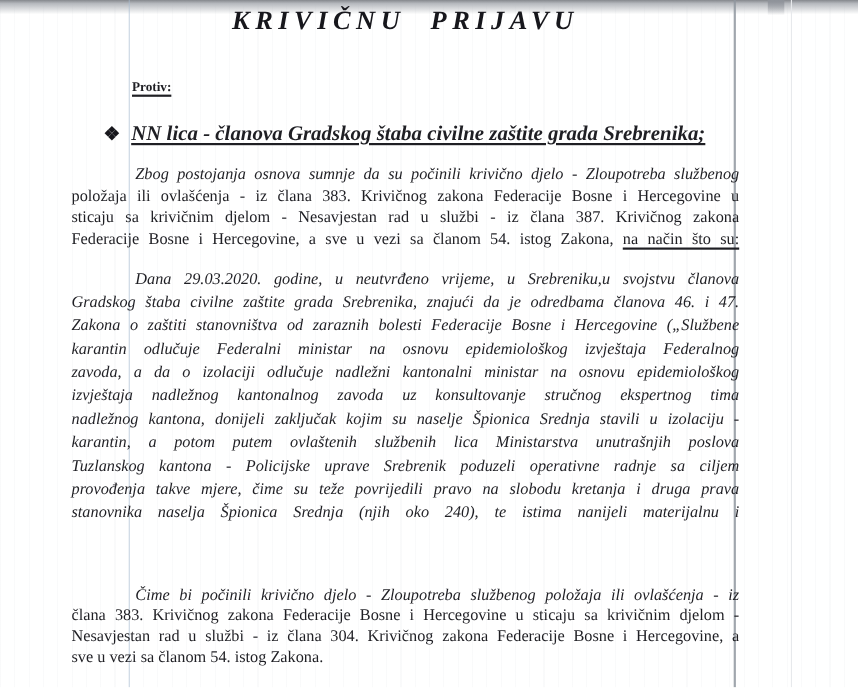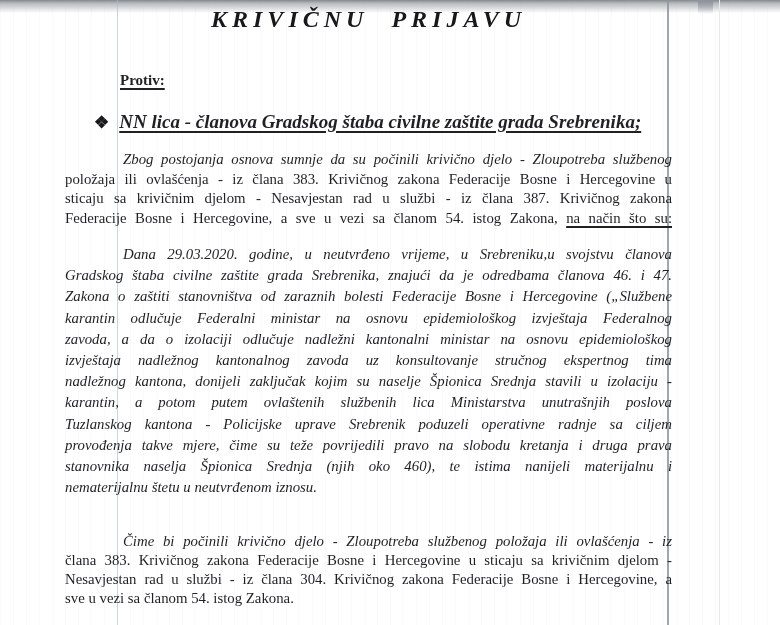--- a/index.html
+++ b/index.html
@@ -45,21 +45,21 @@
   .doc-title {
     position: absolute; left: 65px; width: 607px; top: 6px;
     text-align: center;
     font-size: 24px; font-weight: bold; font-style: italic;
     letter-spacing: 5px; word-spacing: 12px;
     color: #17171c;
     white-space: nowrap;
   }
   .protiv {
     position: absolute; left: 120px; top: 72px;
-    font-size: 15px; font-weight: bold;
+    font-size: 12px; font-weight: bold;
     text-decoration: underline;
     text-underline-offset: 3px;
     text-decoration-thickness: 1.6px;
   }
   .accused {
     position: absolute; left: 94px; top: 111px; white-space: nowrap;
   }
   .accused .bullet {
     display: inline-block;
     font-size: 17px; font-style: normal; font-weight: bold;
@@ -133,22 +133,21 @@
       <div class="ln first">Dana 29.03.2020. godine, u neutvrđeno vrijeme, u Srebreniku,u svojstvu članova</div>
       <div class="ln">Gradskog štaba civilne zaštite grada Srebrenika, znajući da je odredbama članova 46. i 47.</div>
       <div class="ln">Zakona o zaštiti stanovništva od zaraznih bolesti Federacije Bosne i Hercegovine („Službene</div>
       <div class="ln">karantin odlučuje Federalni ministar na osnovu epidemiološkog izvještaja Federalnog</div>
       <div class="ln">zavoda, a da o izolaciji odlučuje nadležni kantonalni ministar na osnovu epidemiološkog</div>
       <div class="ln">izvještaja nadležnog kantonalnog zavoda uz konsultovanje stručnog ekspertnog tima</div>
       <div class="ln">nadležnog kantona, donijeli zaključak kojim su naselje Špionica Srednja stavili u izolaciju -</div>
       <div class="ln">karantin, a potom putem ovlaštenih službenih lica Ministarstva unutrašnjih poslova</div>
       <div class="ln">Tuzlanskog kantona - Policijske uprave Srebrenik poduzeli operativne radnje sa ciljem</div>
       <div class="ln">provođenja takve mjere, čime su teže povrijedili pravo na slobodu kretanja i druga prava</div>
-      <div class="ln">stanovnika naselja Špionica Srednja (njih oko 460), te istima nanijeli materijalnu i</div>
-      <div class="ln endpara">nematerijalnu štetu u neutvrđenom iznosu.</div>
+      <div class="ln">stanovnika naselja Špionica Srednja (njih oko 240), te istima nanijeli materijalnu i</div>
     </div>
 
     <div class="para p3">
       <div class="ln first">Čime bi počinili krivično djelo - Zloupotreba službenog položaja ili ovlašćenja - iz</div>
       <div class="ln">člana 383. Krivičnog zakona Federacije Bosne i Hercegovine u sticaju sa krivičnim djelom -</div>
       <div class="ln">Nesavjestan rad u službi - iz člana 304. Krivičnog zakona Federacije Bosne i Hercegovine, a</div>
       <div class="ln endpara">sve u vezi sa članom 54. istog Zakona.</div>
     </div>
 
   </div>

